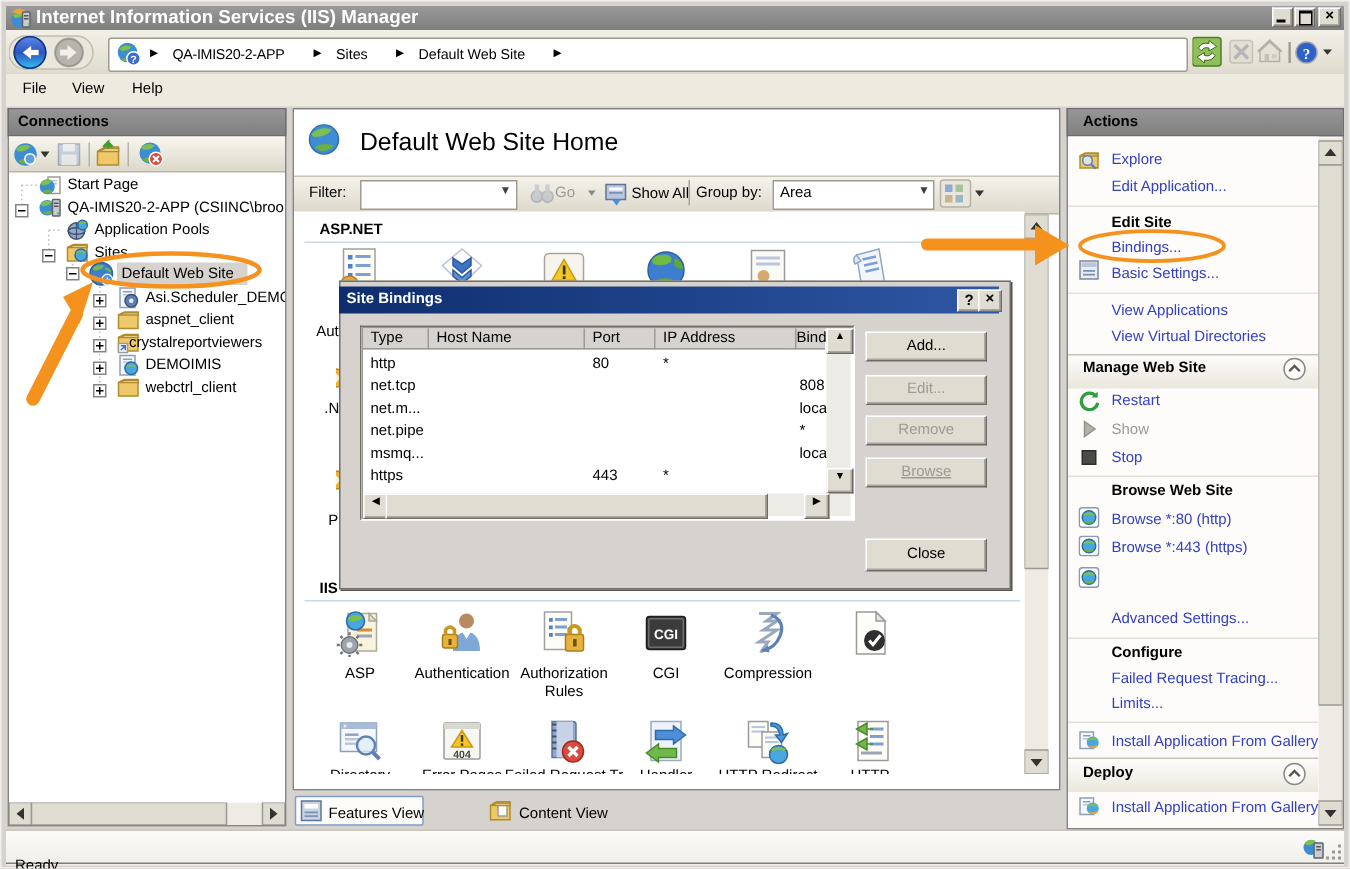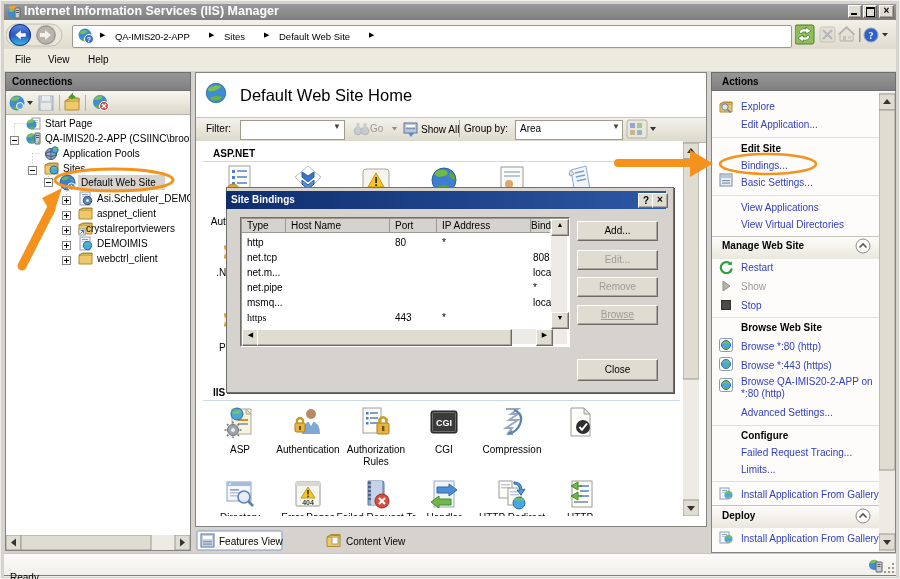--- a/index.html
+++ b/index.html
@@ -568,21 +568,21 @@
     <div class="abs" style="left:168px;top:49px;">80</div>
     <div class="abs" style="left:215px;top:49px;">*</div>
  <div class="abs" style="left:20px;top:64px;">net.tcp</div>
     <div class="abs" style="left:306px;top:64px;">808</div>
  <div class="abs" style="left:20px;top:79px;">net.m...</div>
     <div class="abs" style="left:306px;top:79px;">loca</div>
  <div class="abs" style="left:20px;top:94px;">net.pipe</div>
     <div class="abs" style="left:306px;top:94px;">*</div>
  <div class="abs" style="left:20px;top:109px;">msmq...</div>
     <div class="abs" style="left:306px;top:109px;">loca</div>
- <div class="abs" style="left:20px;top:124px;font-family:Liberation Serif, serif;">https</div>
+ <div class="abs" style="left:20px;top:124px;">https</div>
     <div class="abs" style="left:168px;top:124px;">443</div>
     <div class="abs" style="left:215px;top:124px;">*</div>
 
  <div class="abs" style="left:324px;top:31px;width:16px;height:125px;background:#ECEBE5;"></div>
  <div class="abs btn3" style="left:324px;top:31px;width:16px;height:15px;"><span style="font-size:7px;position:relative;top:-2px;">▲</span></div>
  <div class="abs btn3" style="left:324px;top:124px;width:16px;height:15px;"><span style="font-size:7px;position:relative;top:-2px;">▼</span></div>
 
  <div class="abs" style="left:15px;top:141px;width:309px;height:15px;background:#ECEBE5;"></div>
  <div class="abs btn3" style="left:15px;top:141px;width:15px;height:15px;"><span style="font-size:7px;position:relative;top:-2px;">◀</span></div>
  <div class="abs btn3" style="left:309px;top:141px;width:15px;height:15px;"><span style="font-size:7px;position:relative;top:-2px;">▶</span></div>
@@ -655,21 +655,20 @@
         <path d="M3.5 5.5 q3.5 -2.5 7 0" stroke="#7CC14F" stroke-width="1.4" fill="none"></path>
         <path d="M4 9.5 q3 2 6 0" stroke="#6AB13E" stroke-width="1.2" fill="none"></path>
       </svg></div>
  <div class="albl link" style="top:269px;">Browse *:443 (https)</div>
  <div class="aico brw" style="top:287px;"><svg width="14" height="14" viewBox="0 0 14 14">
         <rect x="0.5" y="0.5" width="13" height="13" rx="2" fill="#FDFDFA" stroke="#8A9AB5"></rect>
         <circle cx="7" cy="7" r="4.5" fill="#49A7E0" stroke="#2D6BA8"></circle>
         <path d="M3.5 5.5 q3.5 -2.5 7 0" stroke="#7CC14F" stroke-width="1.4" fill="none"></path>
         <path d="M4 9.5 q3 2 6 0" stroke="#6AB13E" stroke-width="1.2" fill="none"></path>
       </svg></div>
- <div class="albl link" style="top:285px;width:140px;white-space:normal;line-height:12px;">Browse QA-IMIS20-2-APP on *:80 (http)</div>
  <div class="albl link" style="top:316px;">Advanced Settings...</div>
  <div class="abs" style="left:0;top:334px;width:167px;height:1px;background:#E3E0D7;"></div>
  <div class="albl b" style="top:339px;">Configure</div>
  <div class="albl link" style="top:356px;">Failed Request Tracing...</div>
  <div class="albl link" style="top:373px;">Limits...</div>
  <div class="abs" style="left:0;top:390px;width:167px;height:1px;background:#E3E0D7;"></div>
  <div class="aico gal" style="top:395px;"><svg width="14" height="14" viewBox="0 0 14 14">
         <rect x="1" y="2" width="9" height="11" fill="#F4F7FB" stroke="#8CA0BC"></rect>
         <rect x="3" y="4" width="5" height="1" fill="#8CA0BC"></rect>
         <rect x="3" y="6" width="5" height="1" fill="#B9C6DC"></rect>

